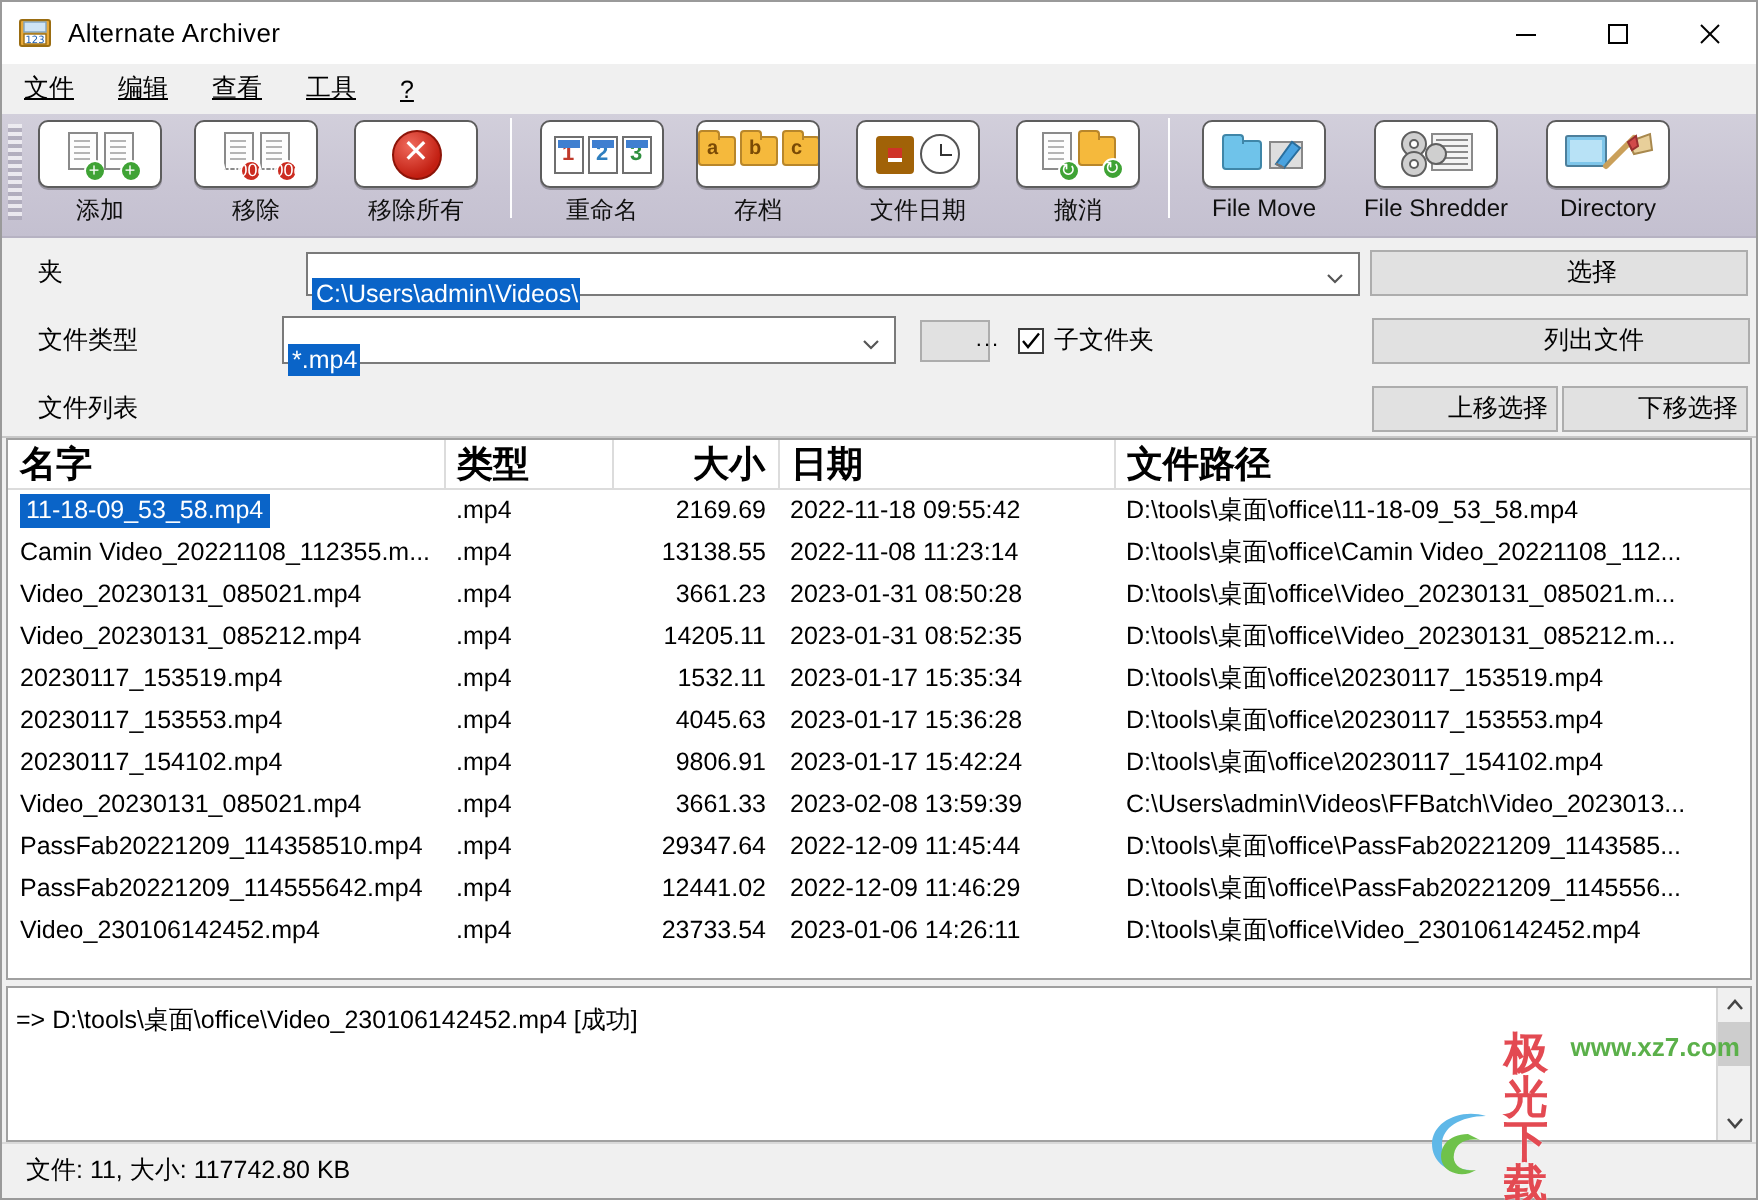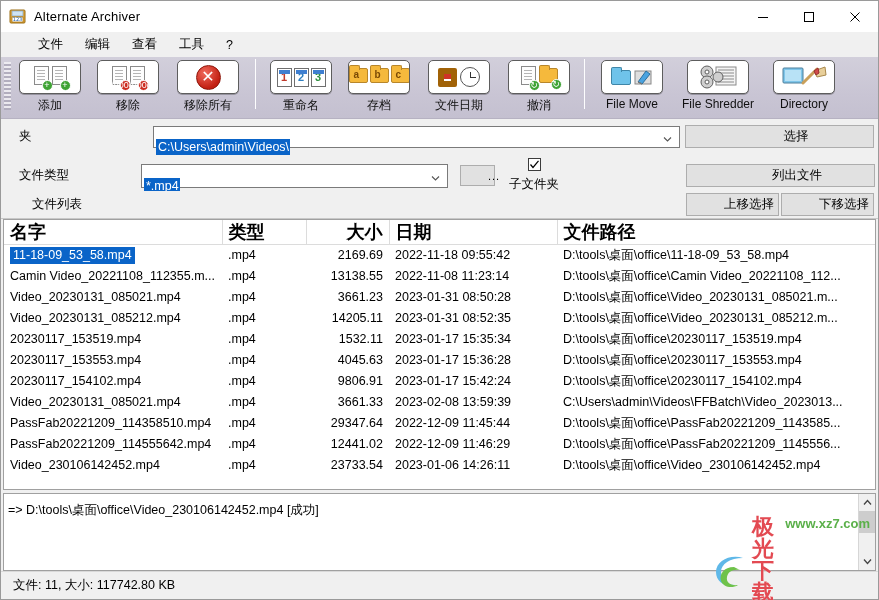--- a/index.html
+++ b/index.html
@@ -40,21 +40,22 @@
     display: flex; align-items: center; justify-content: center;
     font-size: 12px; color: #000; background: transparent;
   }
   .win-btn svg { display: block; }
 
   
   .menubar {
     height: 25px; min-height: 25px;
     background: #f0f0f0;
     display: flex; align-items: center;
-    padding-left: 26px;
+    padding-left: 0;
+    text-decoration: underline;
   }
   .menu-item {
     padding: 3px 11px;
     font-size: 12.5px; color: #000;
   }
 
   
   .toolbar {
     height: 62px; min-height: 62px;
     background: #cdc9d6;
@@ -484,34 +485,34 @@
       <div class="lbl" style="width:140px;padding-left:18px;">文件类型</div>
       <div class="combo" style="width:307px;height:24px;">
         <span class="val">*.mp4</span>
         <span class="arrow">
           <svg width="9" height="9" viewBox="0 0 9 9">
               <polyline points="1,3 4.5,6.5 8,3" fill="none" stroke="#555" stroke-width="1.1"></polyline>
             </svg>
         </span>
       </div>
       <div class="btn small" style="margin-left:12px;">...</div>
-      <div class="chk" style="margin-left:14px;flex-direction:column;">
+      <div class="chk" style="margin-left:14px;">
         <span class="chkbox">
           <svg width="11" height="11" viewBox="0 0 11 11">
               <polyline points="1.5,5.5 4,8.5 9.5,1.8" fill="none" stroke="#000" stroke-width="1.2"></polyline>
             </svg>
         </span>
         <span class="lbl">子文件夹</span>
       </div>
       <div class="btn" style="width:189px;position:absolute;right:5px;">列出文件</div>
     </div>
   </div>
 
   <div class="listbar">
-    <div class="lbl" style="padding-left:31px;">文件列表</div>
+    <div class="lbl" style="padding-left:18px;">文件列表</div>
     <div class="btn" style="position:absolute;right:99px;width:93px;height:23px;">上移选择</div>
     <div class="btn" style="position:absolute;right:4px;width:93px;height:23px;">下移选择</div>
   </div>
 
   <div class="tablewrap">
     <table class="filelist">
       <colgroup>
         <col style="width:218px">
           <col style="width:84px">
           <col style="width:83px">

